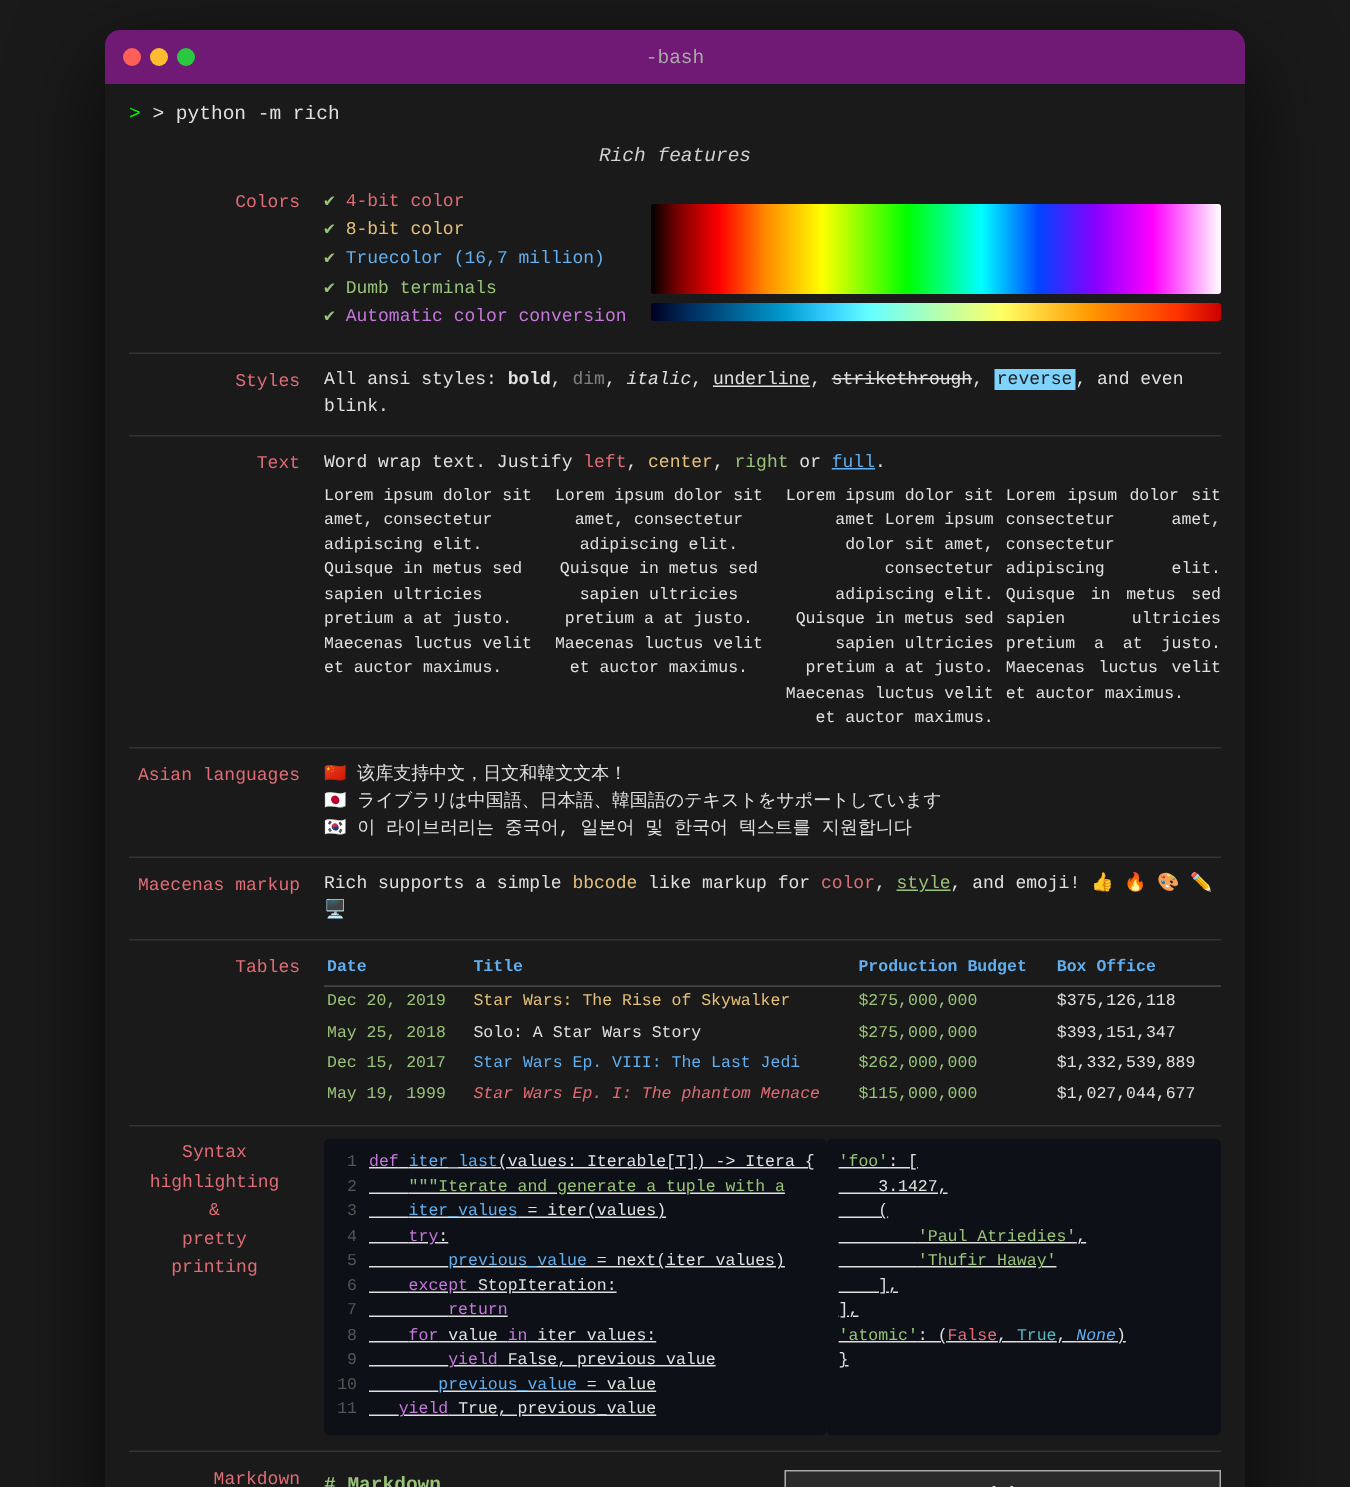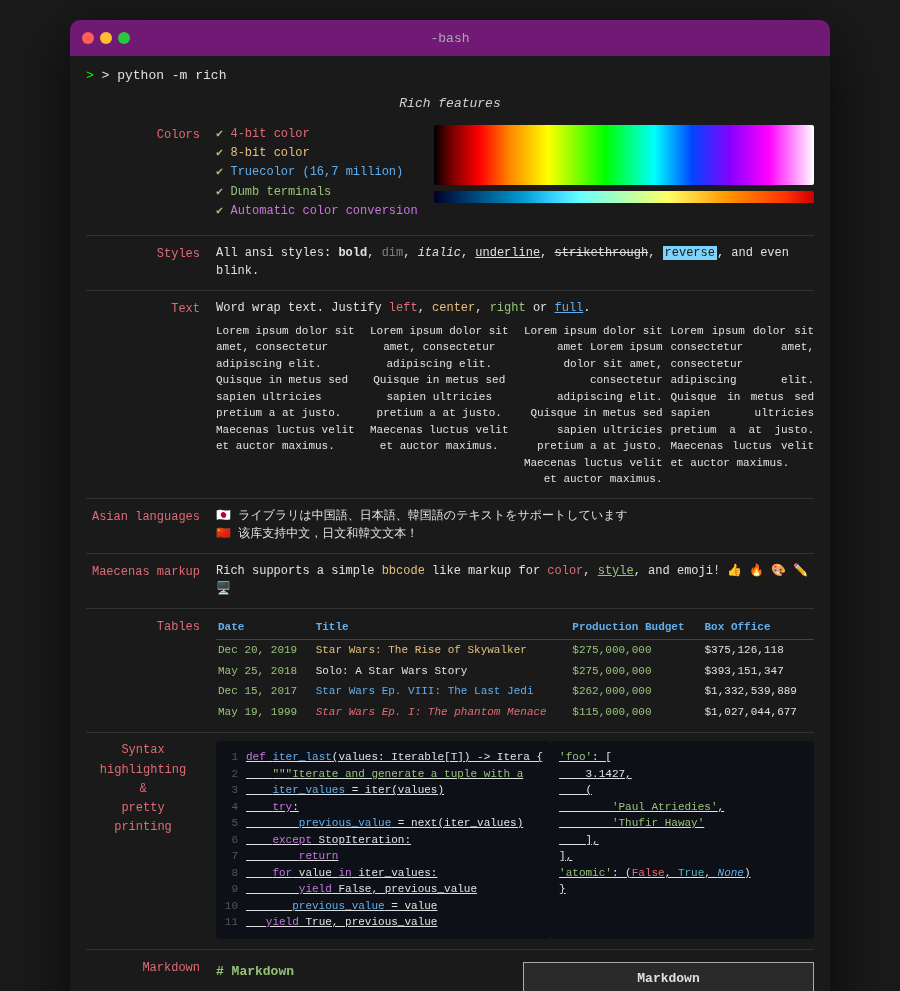--- a/index.html
+++ b/index.html
@@ -251,21 +251,21 @@
     <div class="prompt-line">
       <span>&gt; </span>
       <span style="color:#e0e0e0;">&gt; python -m rich</span>
     </div>
 
     <div class="section-title">Rich features</div>
 
     <div class="feature-row">
       <div class="feature-label">Colors</div>
       <div class="feature-content">
-        <div style="display:flex; gap:16px;">
+        <div style="display:flex; gap:16px;align-items:center;">
           <div class="color-checklist">
             <div class="color-item"><span class="check">✔</span> <span class="c-4bit">4-bit color</span></div>
             <div class="color-item"><span class="check">✔</span> <span class="c-8bit">8-bit color</span></div>
             <div class="color-item"><span class="check">✔</span> <span class="c-truecolor">Truecolor (16,7 million)</span></div>
             <div class="color-item"><span class="check">✔</span> <span class="c-dumb">Dumb terminals</span></div>
             <div class="color-item"><span class="check">✔</span> <span class="c-auto">Automatic color conversion</span></div>
           </div>
           <div style="flex:1; display:flex; flex-direction:column; gap:3px;">
             <div style="height:60px; width:100%; border-radius:2px; background: linear-gradient(to right, #000, #800000 5%, #ff0000 12%, #ff8800 20%, #ffff00 30%, #00ff00 45%, #00ffff 58%, #0044ff 68%, #8800ff 78%, #ff00ff 88%, #ffffff); margin-bottom:3px;"></div>
             <div style="height:12px; width:100%; border-radius:2px; background: linear-gradient(to right, #000022, #003366, #006699, #0099cc, #33ccff, #66ffff, #99ffcc, #ccff99, #ffff66, #ffcc33, #ff9900, #ff6600, #ff3300, #cc0000);"></div>
@@ -296,22 +296,23 @@
           <div class="lorem-col" style="text-align:justify;">Lorem ipsum dolor sit consectetur amet, consectetur adipiscing elit. Quisque in metus sed sapien ultricies pretium a at justo. Maecenas luctus velit et auctor maximus.</div>
         </div>
       </div>
     </div>
 
     <hr class="divider-line">
 
     <div class="feature-row">
       <div class="feature-label">Asian languages</div>
       <div class="feature-content">
+        <div><span style="color:#ff4444;">🇨🇳</span> <span style="color:#e0e0e0;">该库支持中文，日文和韓文文本！</span></div>
         <div><span style="color:#ff4444;">🇯🇵</span> <span style="color:#e0e0e0;">ライブラリは中国語、日本語、韓国語のテキストをサポートしています</span></div>
-        <div><span style="color:#ff4444;">🇨🇳</span> <span style="color:#e0e0e0;">该库支持中文，日文和韓文文本！</span></div>
+        <div><span style="color:#ff4444;">🇰🇷</span> <span style="color:#e0e0e0;">이 라이브러리는 중국어, 일본어 및 한국어 텍스트를 지원합니다</span></div>
       </div>
     </div>
 
     <hr class="divider-line">
 
     <div class="feature-row">
       <div class="feature-label">Maecenas markup</div>
       <div class="feature-content console-content">
         Rich supports a simple <span class="bbcode">bbcode</span> like markup for <span class="markup-color">color</span>, <span class="markup-style underline">style</span>, and emoji! 👍 🔥 🎨 ✏️ 🖥️
       </div>

